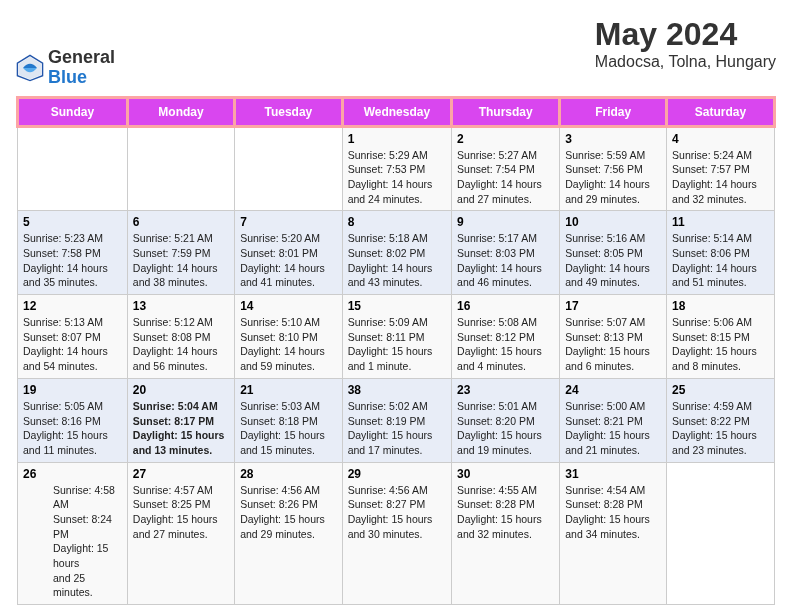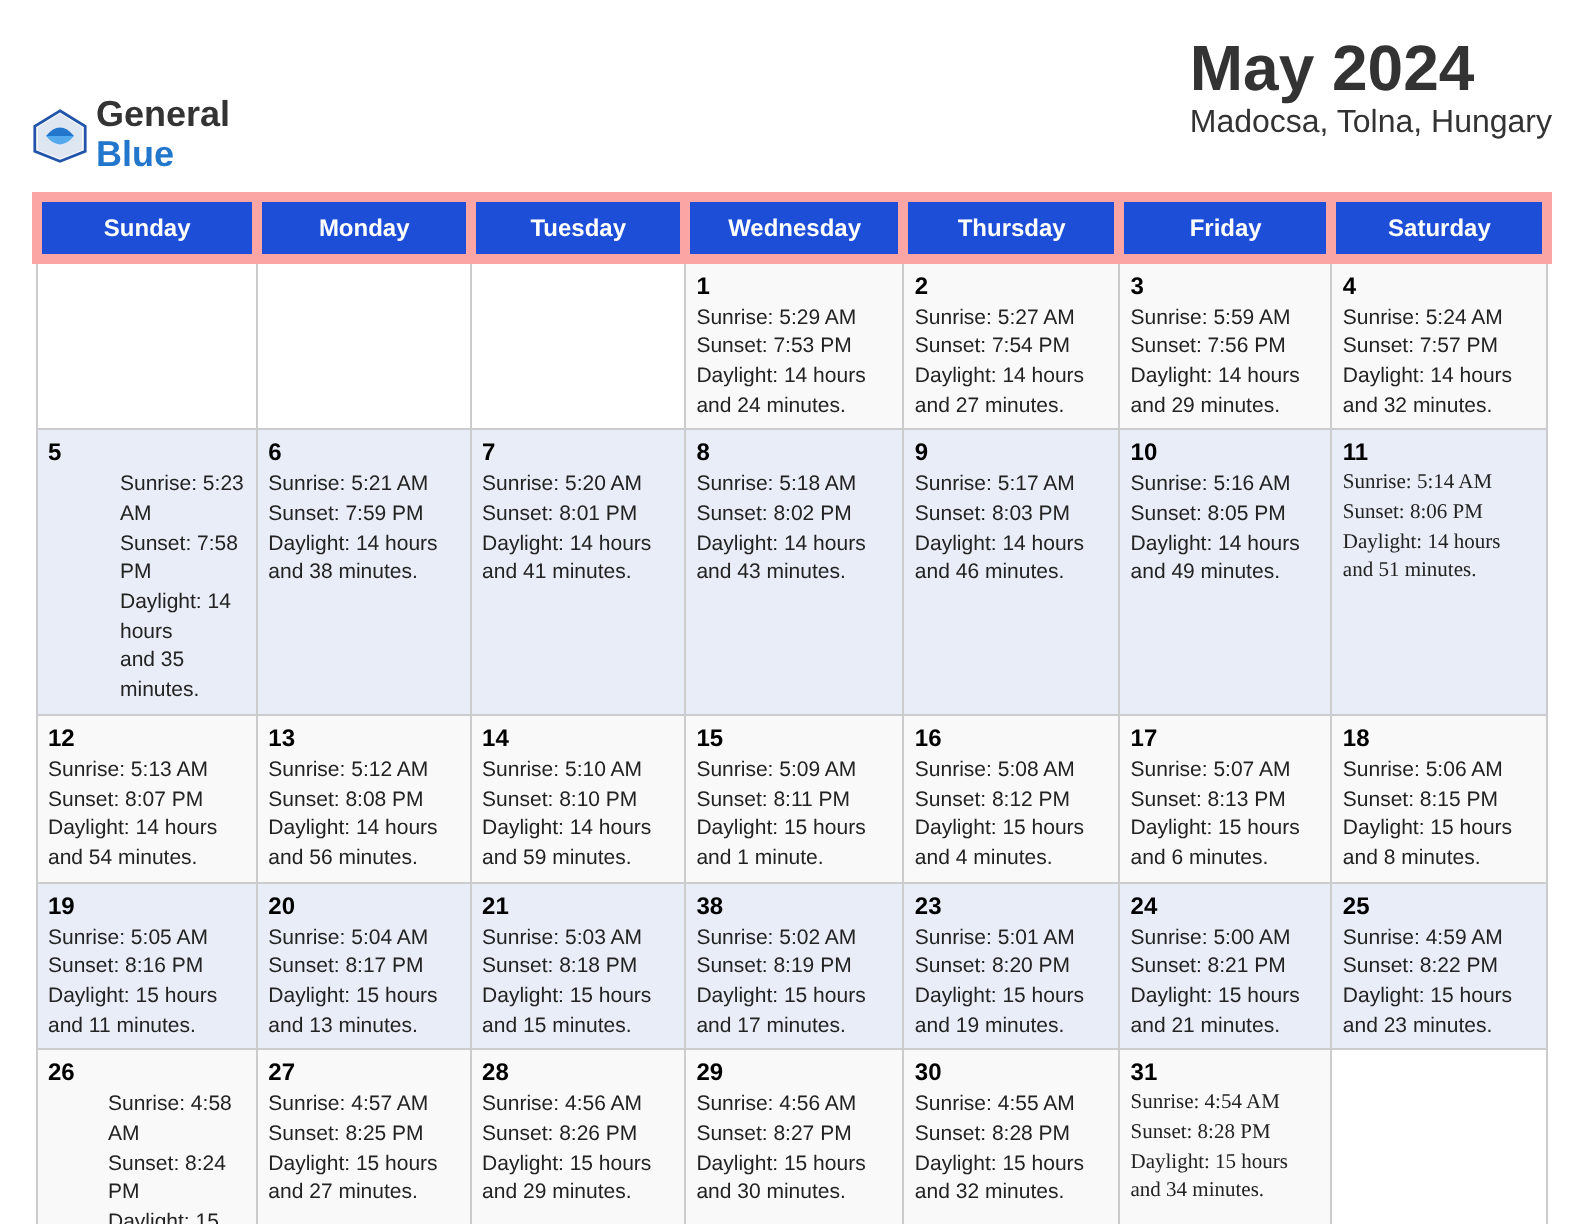--- a/index.html
+++ b/index.html
@@ -47,27 +47,27 @@
       font-size: 16px;
       font-weight: normal;
       color: #333;
     }
     table {
       width: 100%;
       border-collapse: collapse;
       font-size: 11px;
     }
     thead tr th {
-      background: #1d4ed8;
+      background: #d946ef;
       color: #fff;
       text-align: center;
       padding: 6px 4px;
       font-size: 12px;
       font-weight: bold;
-      border: 5px solid #fca5a5;
+      border: 3px solid #fca5a5;
     }
     tbody tr td {
       border: 1px solid #ccc;
       vertical-align: top;
       padding: 4px 5px;
       min-height: 80px;
       width: 113px;
     }
     tbody tr:nth-child(odd) td { background: #f9f9f9; }
     tbody tr:nth-child(even) td { background: #e8edf7; }
@@ -147,21 +147,21 @@
           <div class="day-num">4</div>
           <div class="day-info" style="white-space: pre-line;">Sunrise: 5:24 AM
 Sunset: 7:57 PM
 Daylight: 14 hours
 and 32 minutes.</div>
         </td>
       </tr>
       <tr>
         <td>
           <div class="day-num">5</div>
-          <div class="day-info" style="white-space: pre-line; margin-left: 36px;">Sunrise: 5:23 AM
+          <div class="day-info" style="white-space: pre-line;">Sunrise: 5:23 AM
 Sunset: 7:58 PM
 Daylight: 14 hours
 and 35 minutes.</div>
         </td>
         <td>
           <div class="day-num">6</div>
           <div class="day-info" style="white-space: pre-line;">Sunrise: 5:21 AM
 Sunset: 7:59 PM
 Daylight: 14 hours
 and 38 minutes.</div>
@@ -189,21 +189,21 @@
         </td>
         <td>
           <div class="day-num">10</div>
           <div class="day-info" style="white-space: pre-line;">Sunrise: 5:16 AM
 Sunset: 8:05 PM
 Daylight: 14 hours
 and 49 minutes.</div>
         </td>
         <td>
           <div class="day-num">11</div>
-          <div class="day-info" style="white-space: pre-line; font-family: Liberation Serif, serif;">Sunrise: 5:14 AM
+          <div class="day-info" style="white-space: pre-line;">Sunrise: 5:14 AM
 Sunset: 8:06 PM
 Daylight: 14 hours
 and 51 minutes.</div>
         </td>
       </tr>
       <tr>
         <td>
           <div class="day-num">12</div>
           <div class="day-info" style="white-space: pre-line;">Sunrise: 5:13 AM
 Sunset: 8:07 PM
@@ -256,21 +256,21 @@
       <tr>
         <td>
           <div class="day-num">19</div>
           <div class="day-info" style="white-space: pre-line;">Sunrise: 5:05 AM
 Sunset: 8:16 PM
 Daylight: 15 hours
 and 11 minutes.</div>
         </td>
         <td>
           <div class="day-num">20</div>
-          <div class="day-info" style="white-space: pre-line;">Sunrise: 5:04 AM
+          <div class="day-info" style="white-space: pre-line; font-weight: bold;">Sunrise: 5:04 AM
 Sunset: 8:17 PM
 Daylight: 15 hours
 and 13 minutes.</div>
         </td>
         <td>
           <div class="day-num">21</div>
           <div class="day-info" style="white-space: pre-line;">Sunrise: 5:03 AM
 Sunset: 8:18 PM
 Daylight: 15 hours
 and 15 minutes.</div>
@@ -335,21 +335,21 @@
         </td>
         <td>
           <div class="day-num">30</div>
           <div class="day-info" style="white-space: pre-line;">Sunrise: 4:55 AM
 Sunset: 8:28 PM
 Daylight: 15 hours
 and 32 minutes.</div>
         </td>
         <td>
           <div class="day-num">31</div>
-          <div class="day-info" style="white-space: pre-line; font-family: Liberation Serif, serif;">Sunrise: 4:54 AM
+          <div class="day-info" style="white-space: pre-line;">Sunrise: 4:54 AM
 Sunset: 8:28 PM
 Daylight: 15 hours
 and 34 minutes.</div>
         </td>
         <td class="empty" style="background: rgb(255, 255, 255);"></td>
       </tr>
     </tbody>
 </table>
 
 </body></html>

